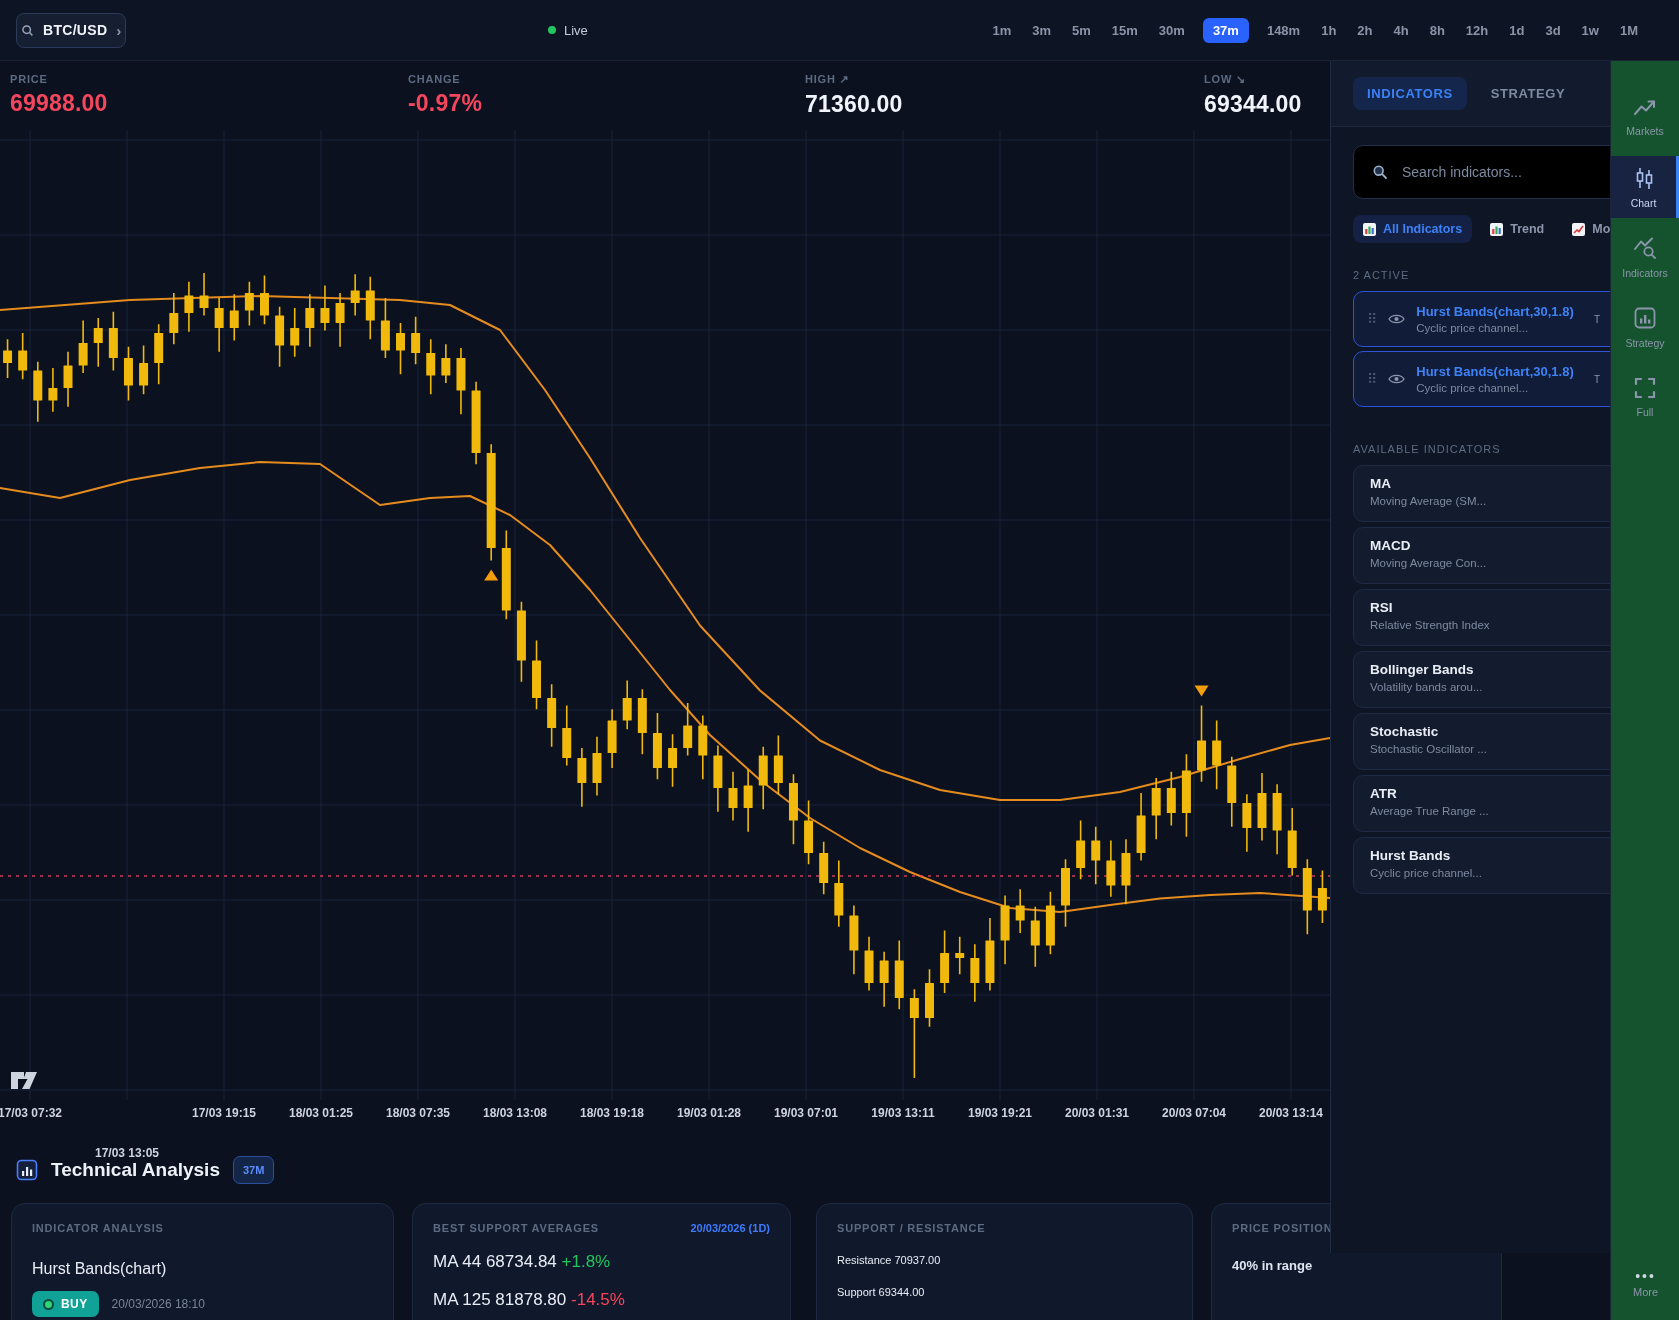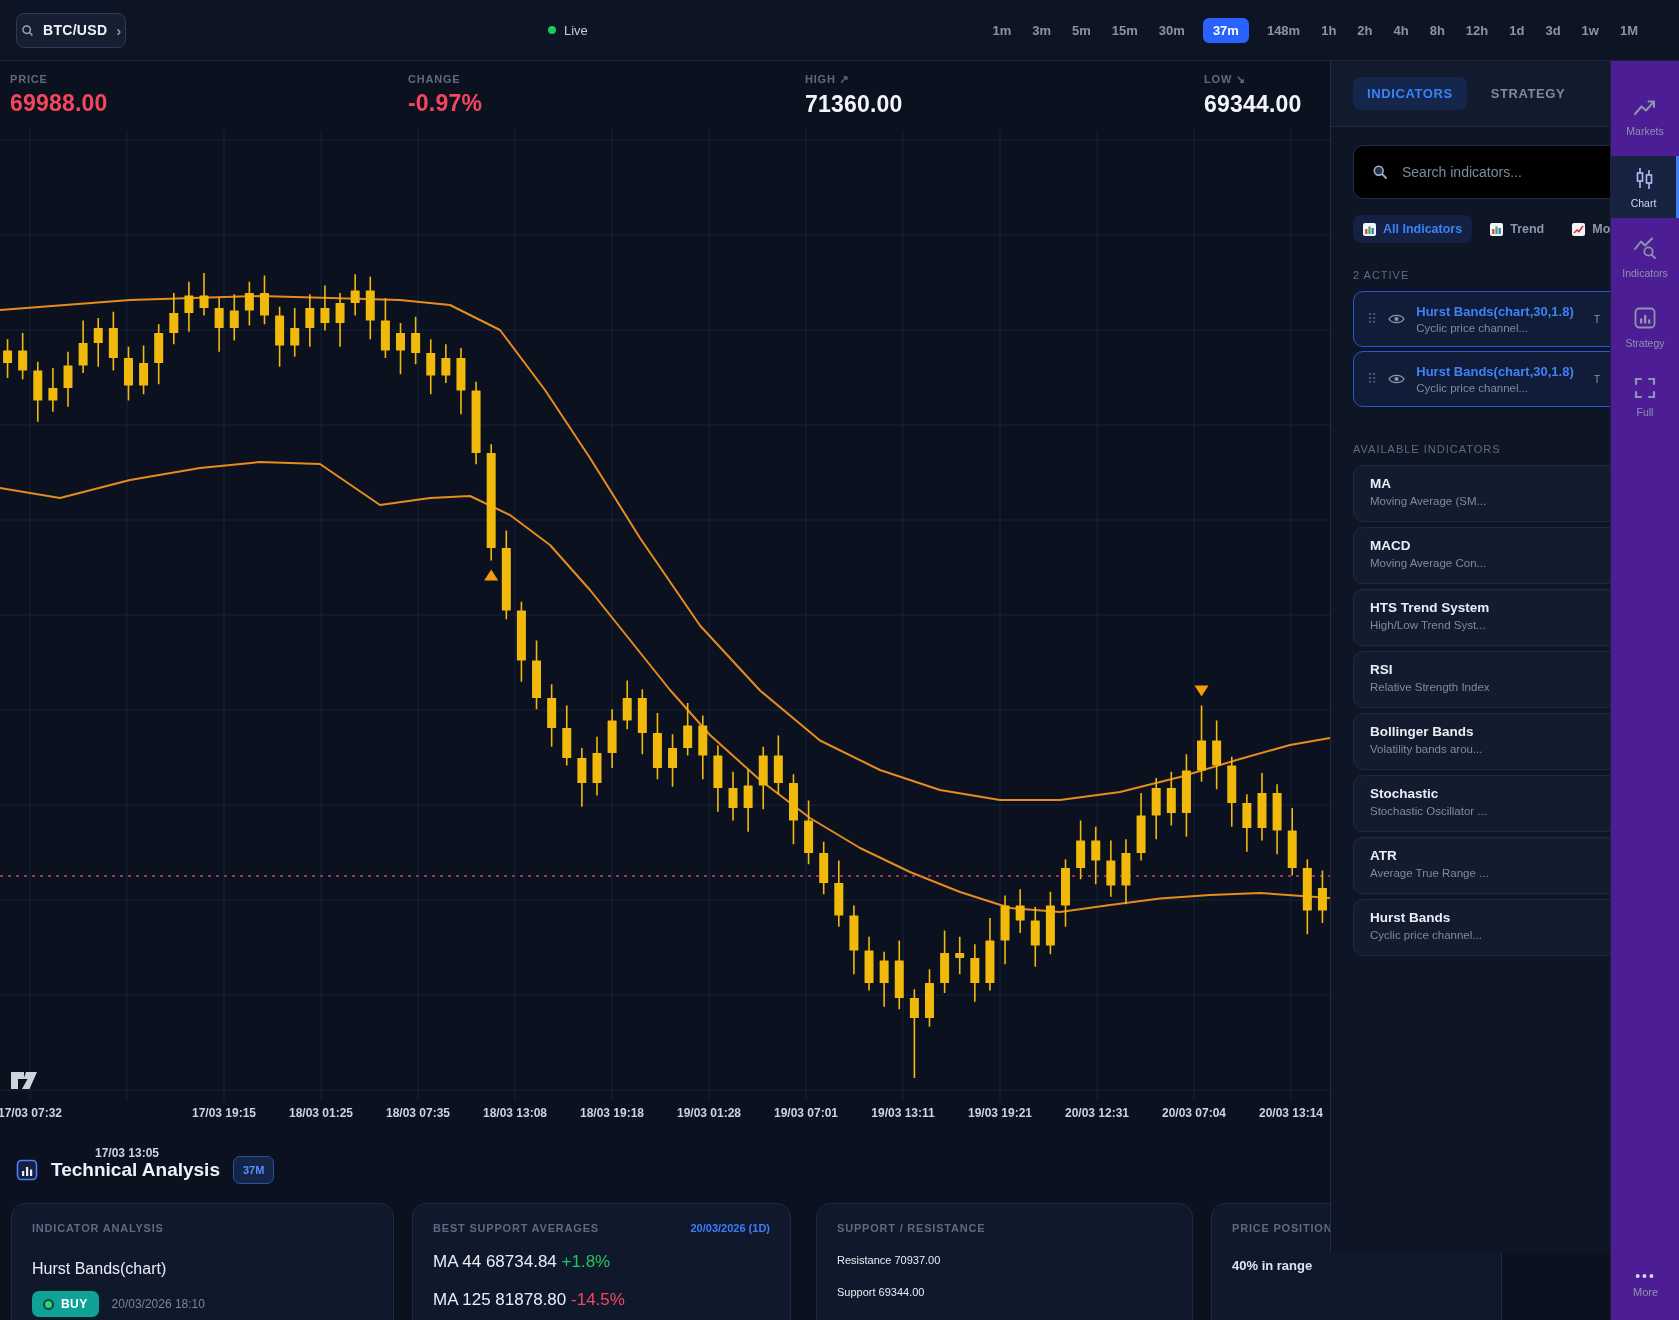--- a/index.html
+++ b/index.html
@@ -57,21 +57,21 @@
   .sec-lbl{margin:24px 0 10px 22px;font-size:11px;font-weight:normal;color:#5d6b82;letter-spacing:1px;}
   .active-card{position:relative;margin:0 0 4px 22px;width:300px;height:56px;background:#101c38;border:1px solid #2d53d8;border-radius:10px;display:flex;align-items:center;padding:0 13px;gap:11px;box-sizing:border-box;cursor:pointer;}
   .drag{color:#4a5873;font-size:14px;line-height:1;}
   .ai-title{font-size:13px;font-weight:bold;color:#3f82f6;}
   .ai-desc{margin-top:3px;font-size:11.5px;color:#7e8aa0;}
   .clip-tag{position:absolute;left:240px;top:22px;font-size:10px;color:#8b95ab;}
   .avail-card{margin:0 0 5px 22px;width:300px;height:57px;background:#131b2e;border:1px solid #1f2b45;border-radius:10px;padding:10px 16px;box-sizing:border-box;cursor:pointer;}
   .av-title{font-size:13.5px;font-weight:bold;color:#e9eef6;}
   .av-desc{margin-top:4px;font-size:11.5px;color:#7e8aa0;}
   
-  #sidebar{position:absolute;left:1610px;top:0;width:69px;height:1320px;background:#4c1d95;border-left:1px solid #1b2436;z-index:20;box-sizing:border-box;padding-top:86px;}
+  #sidebar{position:absolute;left:1610px;top:0;width:69px;height:1320px;background:#14532d;border-left:1px solid #1b2436;z-index:20;box-sizing:border-box;padding-top:86px;}
   .sb-item{width:100%;height:62px;margin-bottom:8px;display:flex;flex-direction:column;align-items:center;justify-content:center;gap:7px;cursor:pointer;box-sizing:border-box;}
   .sb-item .sb-lbl{font-size:10.5px;color:#8b95ab;}
   .sb-item.active{background:#172341;border-right:3px solid #3b82f6;}
   .sb-item.active .sb-lbl{color:#c9d7f5;}
   #more-item{position:absolute;left:0;bottom:22px;width:69px;display:flex;flex-direction:column;align-items:center;gap:6px;cursor:pointer;}
   #more-item .dots{color:#cdd5e3;font-size:14px;letter-spacing:2px;line-height:8px;}
   #more-item .sb-lbl{font-size:11px;color:#8b95ab;}
 </style>
 </head>
 <body>
@@ -341,21 +341,21 @@
       <span class="axis-lbl" style="left: 127px; margin-top: 40px;">17/03 13:05</span>
       <span class="axis-lbl" style="left: 224px;">17/03 19:15</span>
       <span class="axis-lbl" style="left: 321px;">18/03 01:25</span>
       <span class="axis-lbl" style="left: 418px;">18/03 07:35</span>
       <span class="axis-lbl" style="left: 515px;">18/03 13:08</span>
       <span class="axis-lbl" style="left: 612px;">18/03 19:18</span>
       <span class="axis-lbl" style="left: 709px;">19/03 01:28</span>
       <span class="axis-lbl" style="left: 806px;">19/03 07:01</span>
       <span class="axis-lbl" style="left: 903px;">19/03 13:11</span>
       <span class="axis-lbl" style="left: 1000px;">19/03 19:21</span>
-      <span class="axis-lbl" style="left: 1097px;">20/03 12:31</span>
+      <span class="axis-lbl" style="left: 1097px;">20/03 01:31</span>
       <span class="axis-lbl" style="left: 1194px;">20/03 07:04</span>
       <span class="axis-lbl" style="left: 1291px;">20/03 13:14</span>
     </div>
   <svg id="tv-logo" width="28" height="19" viewBox="0 0 28 19">
     <path d="M1 1 h13 v7 h-6 v10 h-7 z" fill="#dfe5ee"></path>
     <path d="M16 1 h11 l-7.5 17 h-7.5 l5.5-10 h-4z" fill="#dfe5ee"></path>
   </svg>
 
   <div id="bottom">
     <div class="ta-head">
@@ -473,24 +473,20 @@
     <div id="avail-list">
         <div class="avail-card">
           <div class="av-title">MA</div>
           <div class="av-desc">Moving Average (SM...</div>
         </div>
         <div class="avail-card">
           <div class="av-title">MACD</div>
           <div class="av-desc">Moving Average Con...</div>
         </div>
         <div class="avail-card">
-          <div class="av-title">HTS Trend System</div>
-          <div class="av-desc">High/Low Trend Syst...</div>
-        </div>
-        <div class="avail-card">
           <div class="av-title">RSI</div>
           <div class="av-desc">Relative Strength Index</div>
         </div>
         <div class="avail-card">
           <div class="av-title">Bollinger Bands</div>
           <div class="av-desc">Volatility bands arou...</div>
         </div>
         <div class="avail-card">
           <div class="av-title">Stochastic</div>
           <div class="av-desc">Stochastic Oscillator ...</div>

